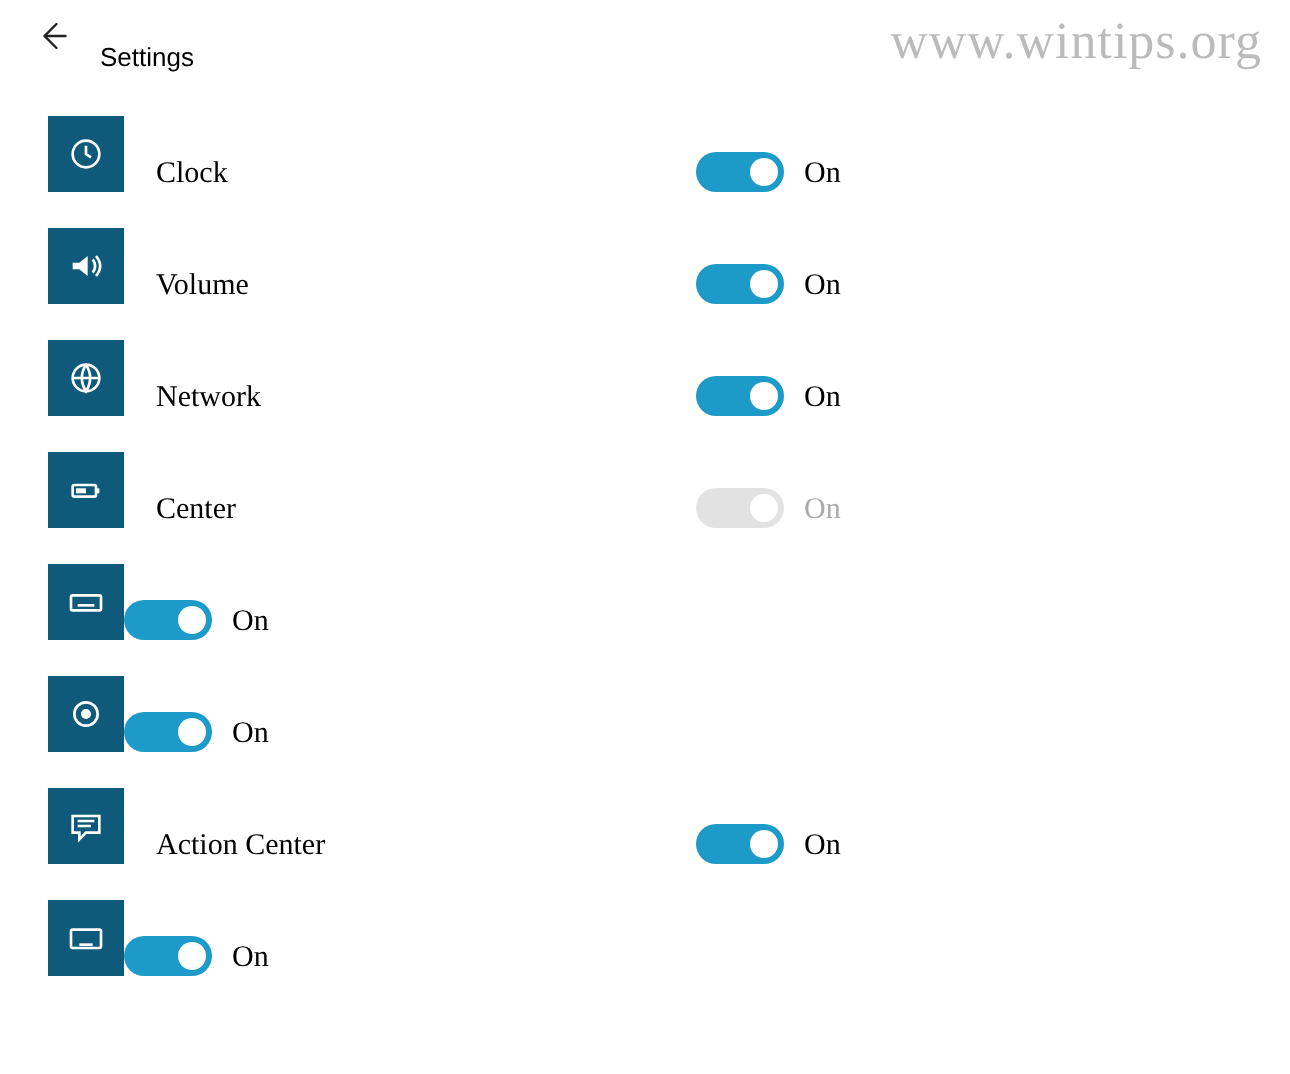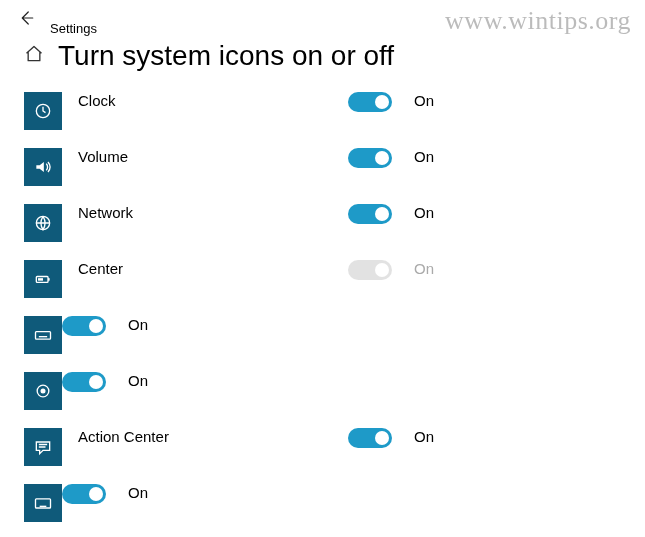--- a/index.html
+++ b/index.html
@@ -47,22 +47,23 @@
       font-size: 18px;
       color: #333;
     }
     .page-heading {
       font-size: 28px;
       font-weight: 400;
       color: #000;
     }
     .item-row {
       display: flex;
-      align-items: flex-start;
+      align-items: flex-end;
       height: 56px;
+      font-family: Liberation Serif, serif;
     }
     .icon-tile {
       width: 38px;
       height: 38px;
       background: #0f5a7a;
       display: flex;
       align-items: center;
       justify-content: center;
       flex: 0 0 38px;
     }
@@ -95,21 +96,21 @@
       top: 3px;
       width: 14px;
       height: 14px;
       border-radius: 50%;
       background: #fff;
     }
     .toggle.on::after { right: 3px; }
     .toggle.off::after { left: 3px; }
     .toggle.disabled { opacity: 0.55; cursor: default; }
     .state-label {
-      margin-left: 22px;
+      margin-left: 10px;
       font-size: 15px;
       color: #000;
     }
     .state-label.disabled { color: #aaaaaa; }
     .watermark {
       position: absolute;
       top: 6px;
       right: 14px;
       font-family: Georgia, "Times New Roman", serif;
       font-size: 26px;
@@ -124,28 +125,20 @@
 <div class="topbar">
   <div class="back-btn">
     <svg viewBox="0 0 24 24" width="18" height="18">
       <path d="M15 4 L7 12 L15 20 M7 12 L21 12" stroke="#222" stroke-width="1.6" fill="none" stroke-linecap="round" stroke-linejoin="round"></path>
     </svg>
   </div>
   <div class="app-title">Settings</div>
 </div>
 
 <div class="content">
-  <div class="heading-row">
-    <span class="home-icon">
-      <svg viewBox="0 0 24 24" width="20" height="20">
-          <path d="M3 11 L12 3 L21 11 M5 10 V20 H19 V10" stroke="#333" stroke-width="1.6" fill="none" stroke-linejoin="round"></path>
-        </svg>
-    </span>
-    <div class="page-heading">Turn system icons on or off</div>
-  </div>
 
   <div class="item-row">
     <div class="icon-tile">
       <svg viewBox="0 0 24 24">
           <circle cx="12" cy="12" r="8"></circle>
           <path d="M12 7 V12 L15 14"></path>
         </svg>
     </div>
     <div class="item-label">Clock</div>
     <div class="toggle on"></div>

